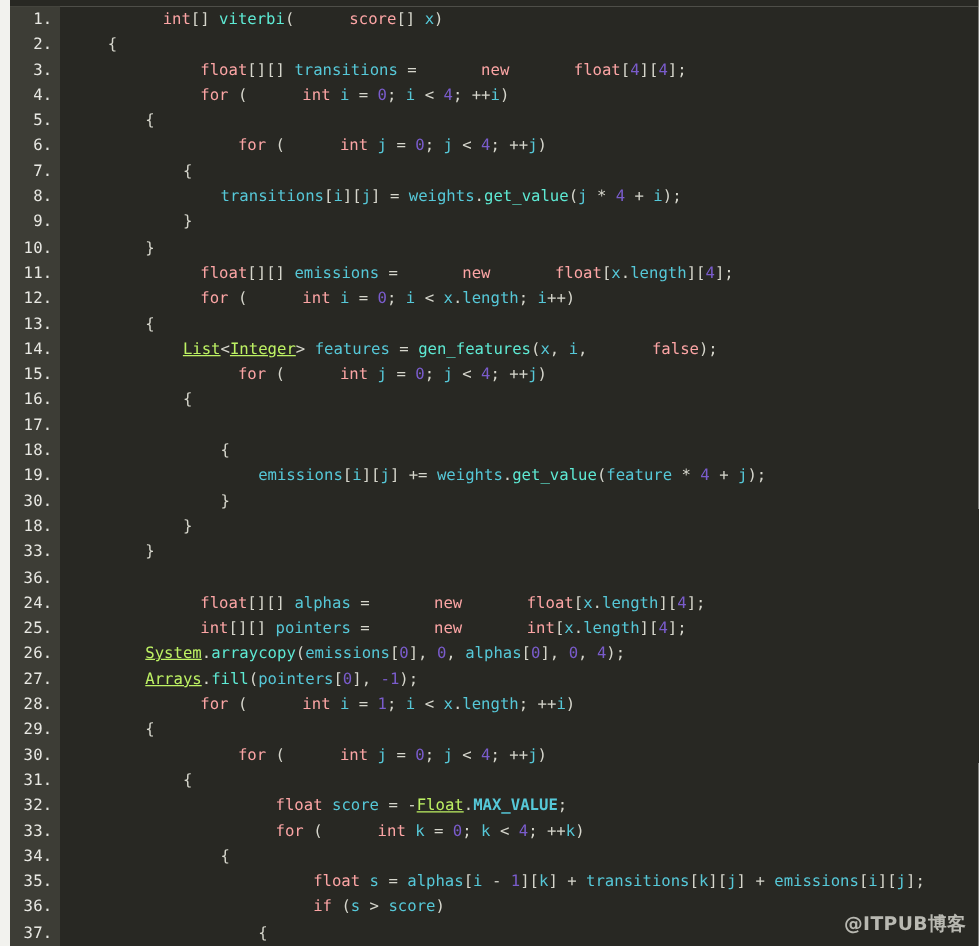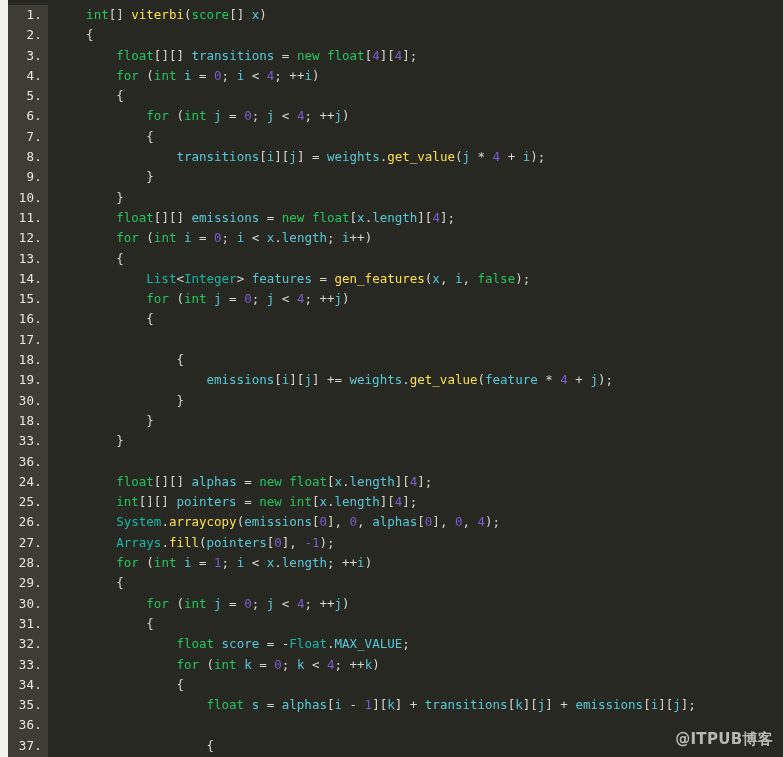--- a/index.html
+++ b/index.html
@@ -76,27 +76,27 @@
   }
   .code {
     position: absolute;
     left: 48px;
     top: 0;
     color: #d6d6cc;
     font-size: 12.5px;
     white-space: pre;
   }
   
-  .t-kw      { color: #22c55e; }
+  .t-kw      { color: #fca5a5; margin-left: 44px; }
   .t-var     { color: #56c8d8; }   
-  .t-fn      { color: #fde047; }   
-  .t-cls     { color: #14b8a6; }   
+  .t-fn      { color: #5eead4; }   
+  .t-cls     { color: #bef264; text-decoration: underline; }   
   .t-num     { color: #7a5ccc; }   
   .t-punc    { color: #d6d6cc; }
-  .t-mem     { color: #56c8d8; }   
+  .t-mem     { color: #56c8d8; font-weight: bold; }   
   .watermark {
     position: absolute;
     right: 10px;
     bottom: 8px;
     color: #b9b9b2;
     font-family: "DejaVu Sans", "Liberation Sans", sans-serif;
     font-size: 15px;
     font-weight: bold;
     letter-spacing: 0.3px;
   }
@@ -140,19 +140,19 @@
         <div class="line"><span class="ln">26.</span><span class="code"><span class="t-punc">        </span><span class="t-cls">System</span><span class="t-punc">.</span><span class="t-fn">arraycopy</span><span class="t-punc">(</span><span class="t-var">emissions</span><span class="t-punc">[</span><span class="t-num">0</span><span class="t-punc">], </span><span class="t-num">0</span><span class="t-punc">, </span><span class="t-var">alphas</span><span class="t-punc">[</span><span class="t-num">0</span><span class="t-punc">], </span><span class="t-num">0</span><span class="t-punc">, </span><span class="t-num">4</span><span class="t-punc">);</span></span></div>
         <div class="line"><span class="ln">27.</span><span class="code"><span class="t-punc">        </span><span class="t-cls">Arrays</span><span class="t-punc">.</span><span class="t-fn">fill</span><span class="t-punc">(</span><span class="t-var">pointers</span><span class="t-punc">[</span><span class="t-num">0</span><span class="t-punc">], </span><span class="t-num">-1</span><span class="t-punc">);</span></span></div>
         <div class="line"><span class="ln">28.</span><span class="code"><span class="t-punc">        </span><span class="t-kw">for</span><span class="t-punc"> (</span><span class="t-kw">int</span><span class="t-punc"> </span><span class="t-var">i</span><span class="t-punc"> = </span><span class="t-num">1</span><span class="t-punc">; </span><span class="t-var">i</span><span class="t-punc"> &lt; </span><span class="t-var">x</span><span class="t-punc">.</span><span class="t-var">length</span><span class="t-punc">; ++</span><span class="t-var">i</span><span class="t-punc">)</span></span></div>
         <div class="line"><span class="ln">29.</span><span class="code"><span class="t-punc">        {</span></span></div>
         <div class="line"><span class="ln">30.</span><span class="code"><span class="t-punc">            </span><span class="t-kw">for</span><span class="t-punc"> (</span><span class="t-kw">int</span><span class="t-punc"> </span><span class="t-var">j</span><span class="t-punc"> = </span><span class="t-num">0</span><span class="t-punc">; </span><span class="t-var">j</span><span class="t-punc"> &lt; </span><span class="t-num">4</span><span class="t-punc">; ++</span><span class="t-var">j</span><span class="t-punc">)</span></span></div>
         <div class="line"><span class="ln">31.</span><span class="code"><span class="t-punc">            {</span></span></div>
         <div class="line"><span class="ln">32.</span><span class="code"><span class="t-punc">                </span><span class="t-kw">float</span><span class="t-punc"> </span><span class="t-var">score</span><span class="t-punc"> = -</span><span class="t-cls">Float</span><span class="t-punc">.</span><span class="t-mem">MAX_VALUE</span><span class="t-punc">;</span></span></div>
         <div class="line"><span class="ln">33.</span><span class="code"><span class="t-punc">                </span><span class="t-kw">for</span><span class="t-punc"> (</span><span class="t-kw">int</span><span class="t-punc"> </span><span class="t-var">k</span><span class="t-punc"> = </span><span class="t-num">0</span><span class="t-punc">; </span><span class="t-var">k</span><span class="t-punc"> &lt; </span><span class="t-num">4</span><span class="t-punc">; ++</span><span class="t-var">k</span><span class="t-punc">)</span></span></div>
         <div class="line"><span class="ln">34.</span><span class="code"><span class="t-punc">                {</span></span></div>
         <div class="line"><span class="ln">35.</span><span class="code"><span class="t-punc">                    </span><span class="t-kw">float</span><span class="t-punc"> </span><span class="t-var">s</span><span class="t-punc"> = </span><span class="t-var">alphas</span><span class="t-punc">[</span><span class="t-var">i</span><span class="t-punc"> - </span><span class="t-num">1</span><span class="t-punc">][</span><span class="t-var">k</span><span class="t-punc">] + </span><span class="t-var">transitions</span><span class="t-punc">[</span><span class="t-var">k</span><span class="t-punc">][</span><span class="t-var">j</span><span class="t-punc">] + </span><span class="t-var">emissions</span><span class="t-punc">[</span><span class="t-var">i</span><span class="t-punc">][</span><span class="t-var">j</span><span class="t-punc">];</span></span></div>
-        <div class="line"><span class="ln">36.</span></div>
+        <div class="line"><span class="ln">36.</span><span class="code"><span class="t-punc">                    </span><span class="t-kw">if</span><span class="t-punc"> (</span><span class="t-var">s</span><span class="t-punc"> &gt; </span><span class="t-var">score</span><span class="t-punc">)</span></span></div>
         <div class="line"><span class="ln">37.</span><span class="code"><span class="t-punc">                    {</span></span></div>
       </div>
   </div>
 
   <div class="watermark">@ITPUB博客</div>
 </div>
 
 </body></html>

